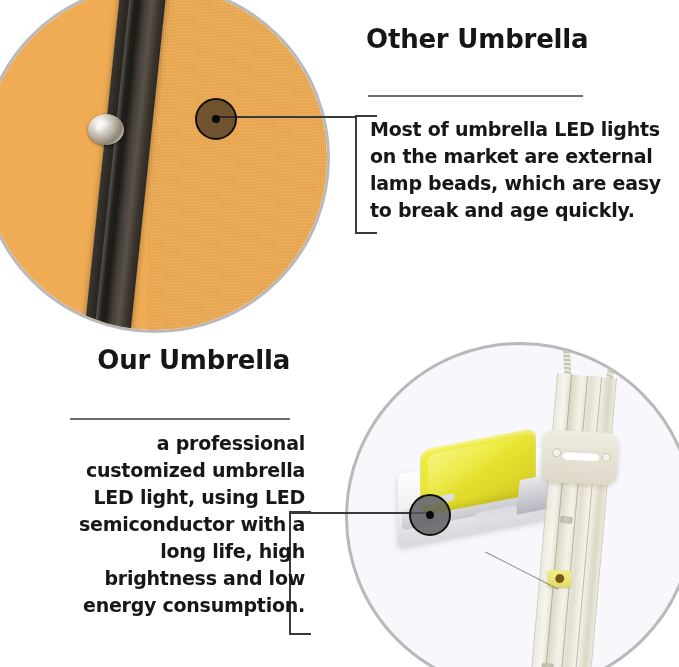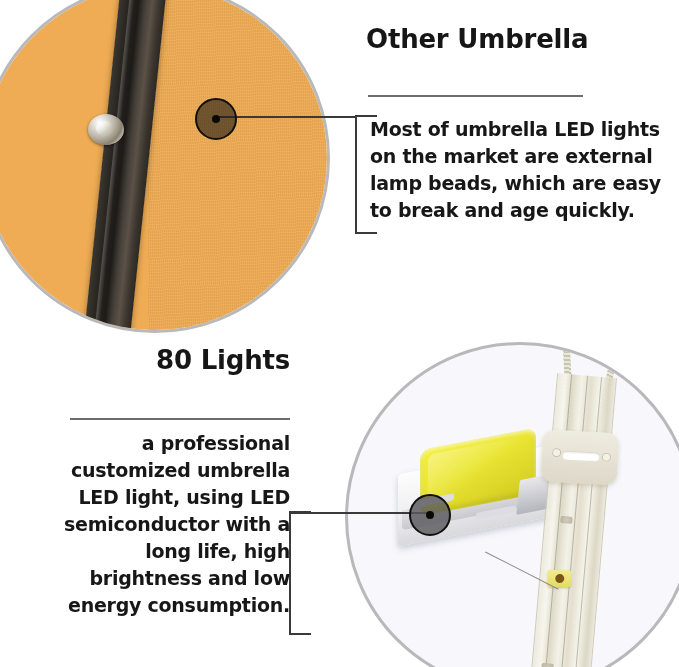--- a/index.html
+++ b/index.html
@@ -205,21 +205,21 @@
   #rule-other{left:368px;top:95px;width:215px;}
   #rule-ours{left:70px;top:418px;width:220px;}
 
   .para{
     position:absolute;
     font-weight:700;color:#171717;
     font-size:19px;line-height:1.42;
     letter-spacing:-0.25px;
   }
   #para-other{left:370px;top:116px;width:312px;text-align:left;}
-  #para-ours{left:35px;top:430px;width:255px;text-align:right;}
+  #para-ours{left:50px;top:430px;width:255px;text-align:right;}
 </style>
 </head>
 <body>
 
 <div class="stage">
 
   <div class="circle" id="fabric-circle">
     <div class="fabric-inner">
       <div class="fab-left"></div>
       <div class="fab-right"></div>
@@ -282,21 +282,21 @@
   <div class="rule" id="rule-other"></div>
 
   <div class="bracket" id="bracket-top">
     <span class="v"></span>
     <span class="t"></span>
     <span class="b"></span>
   </div>
   <div class="para" id="para-other">Most of umbrella LED lights on the market are  external lamp beads, which are easy to break and age quickly.</div>
 
   <div class="head" id="head-ours">
-    <div>80 Lights</div>
+    <div>Our Umbrella</div>
   </div>
   <div class="rule" id="rule-ours"></div>
 
   <div class="bracket" id="bracket-bottom">
     <span class="v"></span>
     <span class="t"></span>
     <span class="b"></span>
   </div>
   <div class="para" id="para-ours">a professional customized umbrella LED light, using LED semiconductor with a long life, high brightness and low energy consumption.</div>
 

